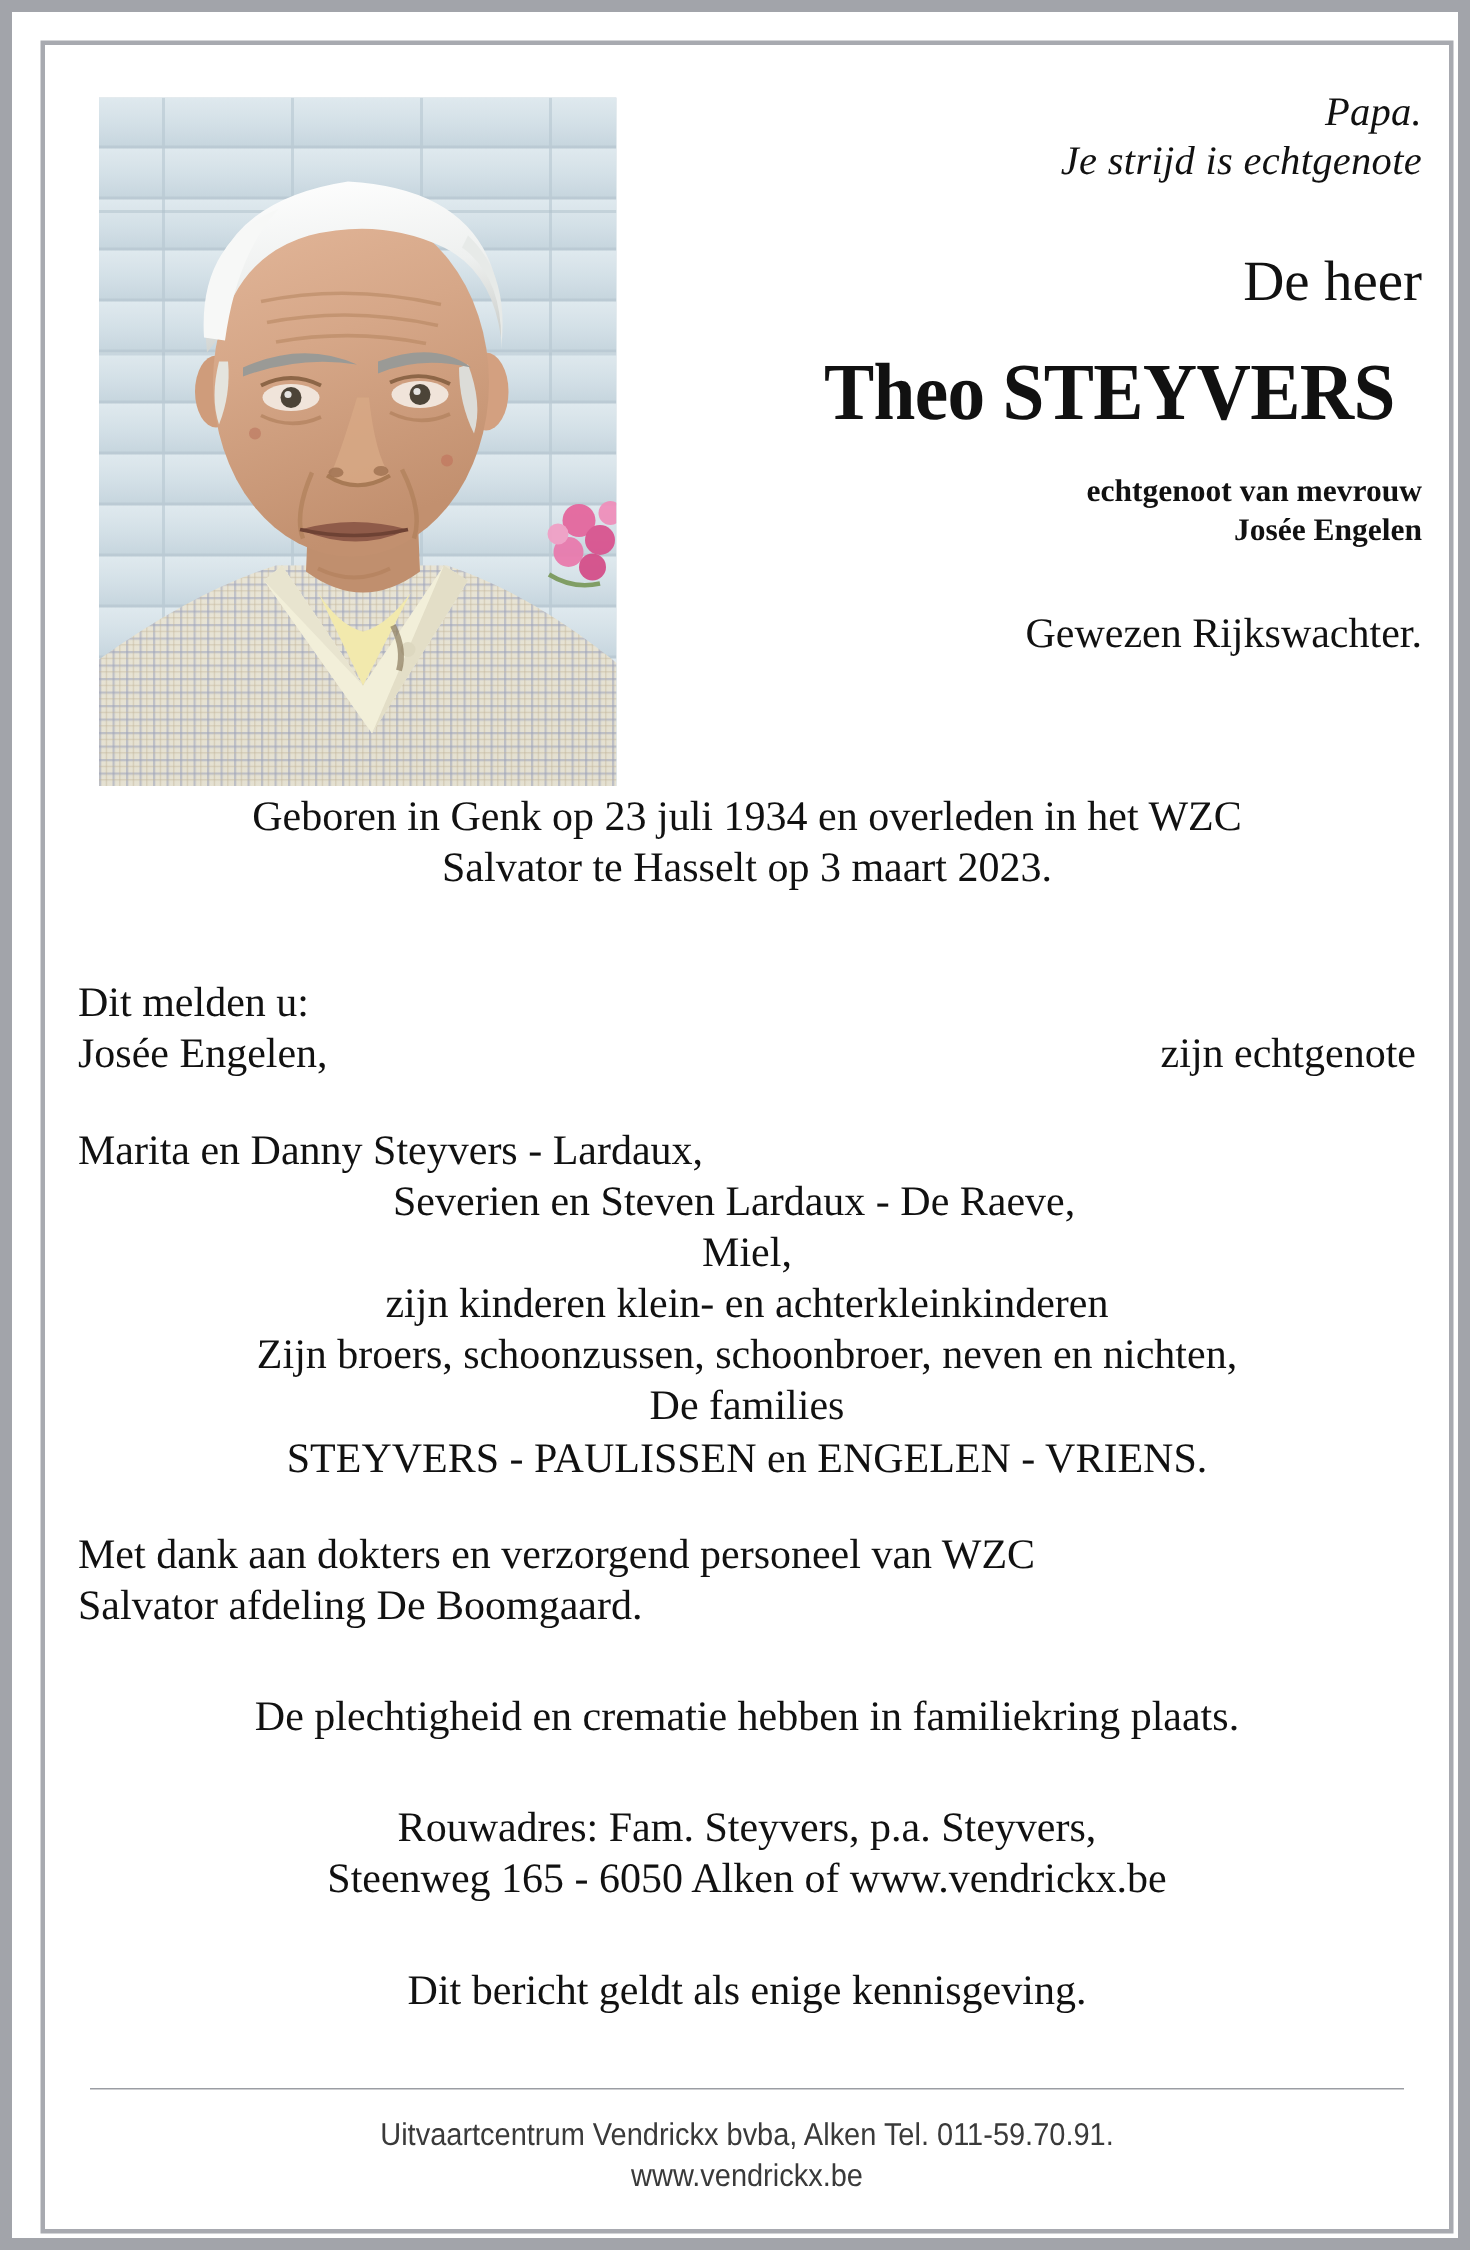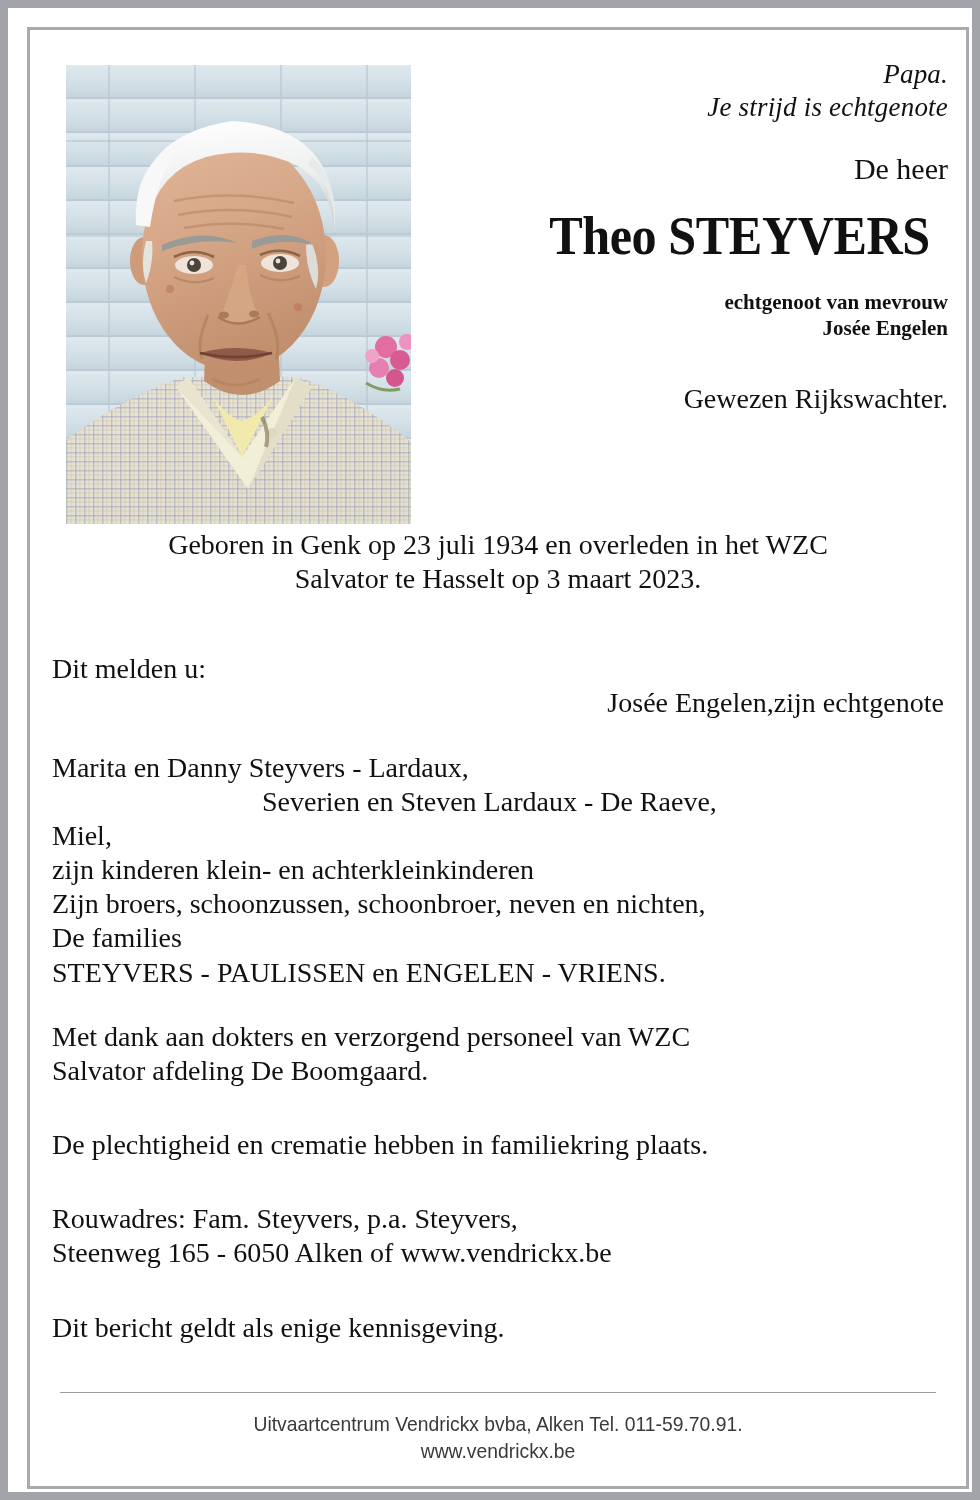--- a/index.html
+++ b/index.html
@@ -65,22 +65,22 @@
     width: 520px;
     text-align: right;
   }
   .motto {
     font-style: italic;
     font-size: 27px;
     line-height: 1.24;
     letter-spacing: 0.2px;
   }
   .de-heer {
-    margin-top: 26px;
-    font-size: 30px;
+    margin-top: 41px;
+    font-size: 38px;
     line-height: 1.2;
   }
   .name {
     margin-top: 20px;
     font-size: 54px;
     font-weight: bold;
     letter-spacing: -0.5px;
     line-height: 1.1;
     transform: scaleX(0.93);
     transform-origin: center;
@@ -107,24 +107,24 @@
     line-height: 1.22;
   }
   .born {
     text-align: center;
     margin-bottom: 16px;
   }
   .gap-lg { height: 40px; }
   .gap-md { height: 30px; }
 
   .left { text-align: left; }
-  .center { }
+  .center { text-align: center; }
   .row-split {
     display: flex;
-    justify-content: flex-end;
+    justify-content: space-between;
     align-items: baseline;
   }
   .indent-1 { padding-left: 210px; text-align: left; }
 
   
   .footer-rule {
     position: absolute;
     left: 30px;
     top: 1362px;
     width: 876px;

